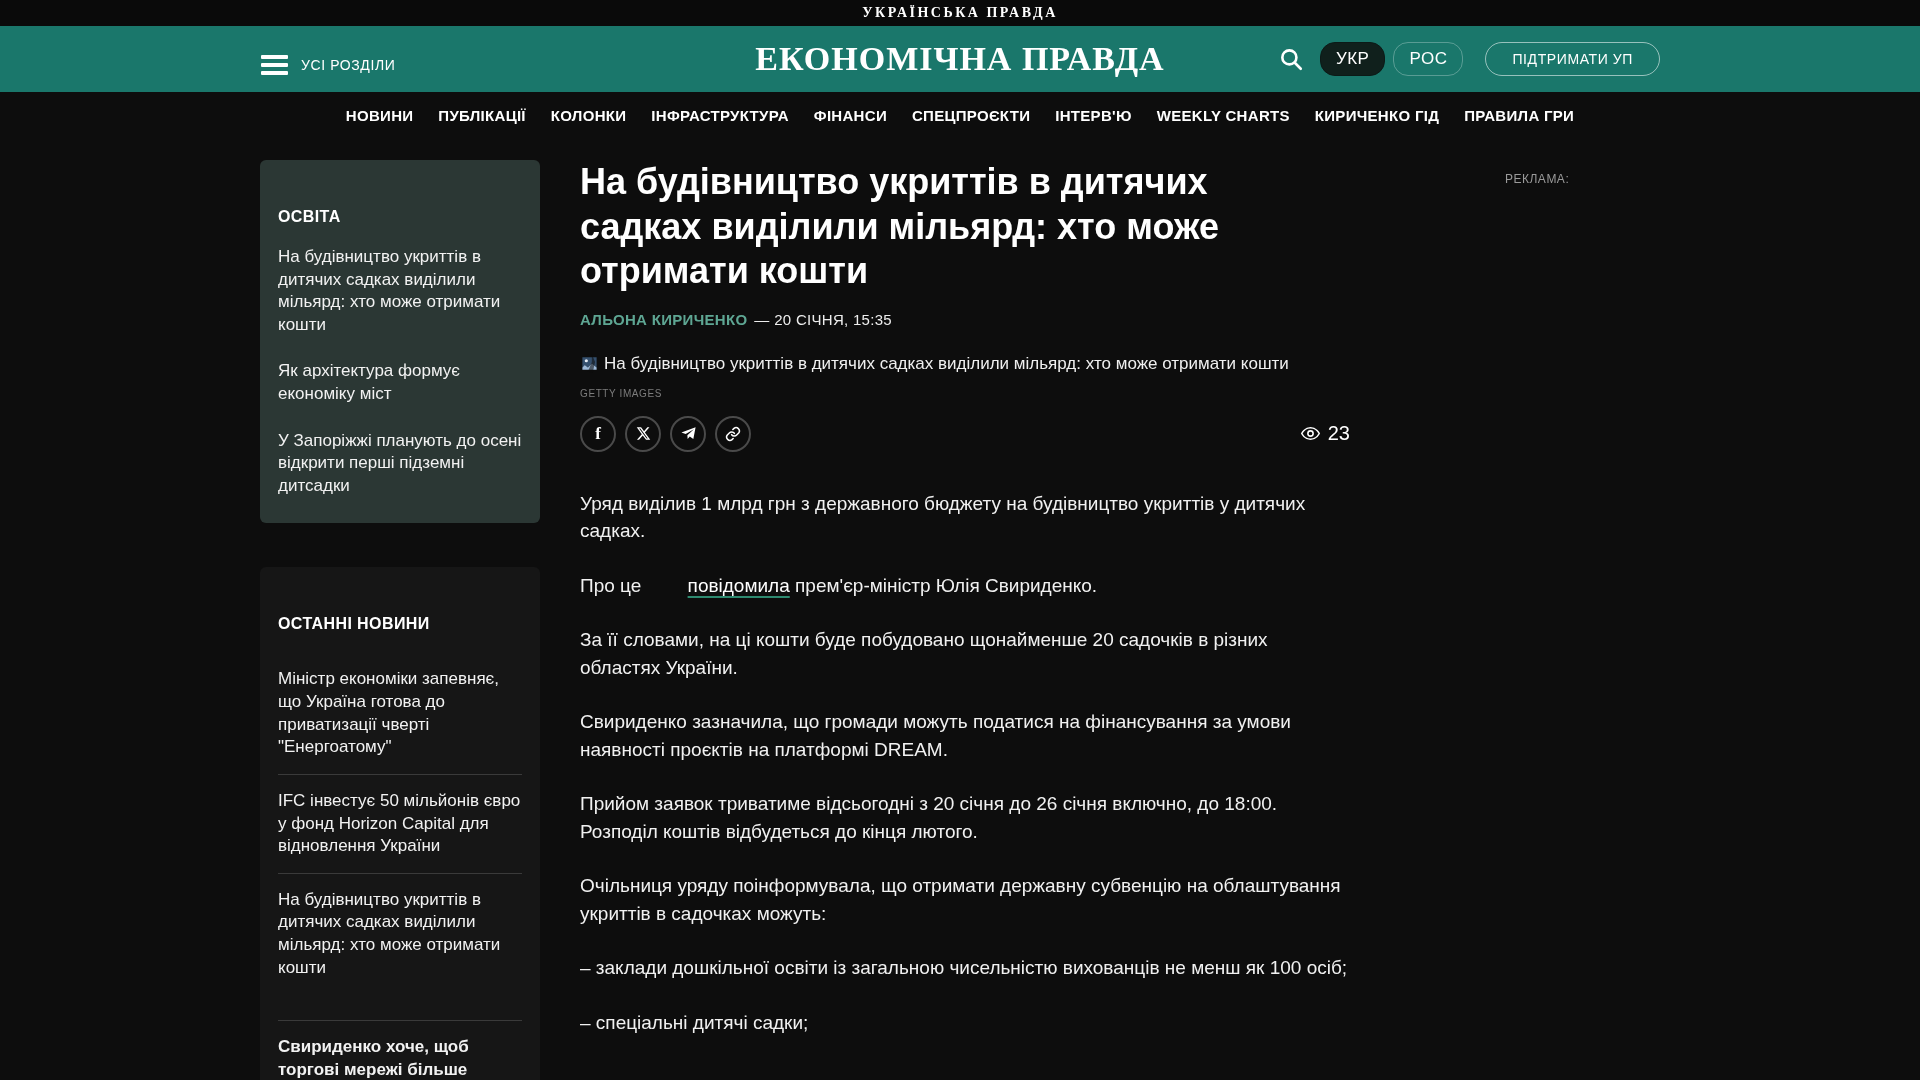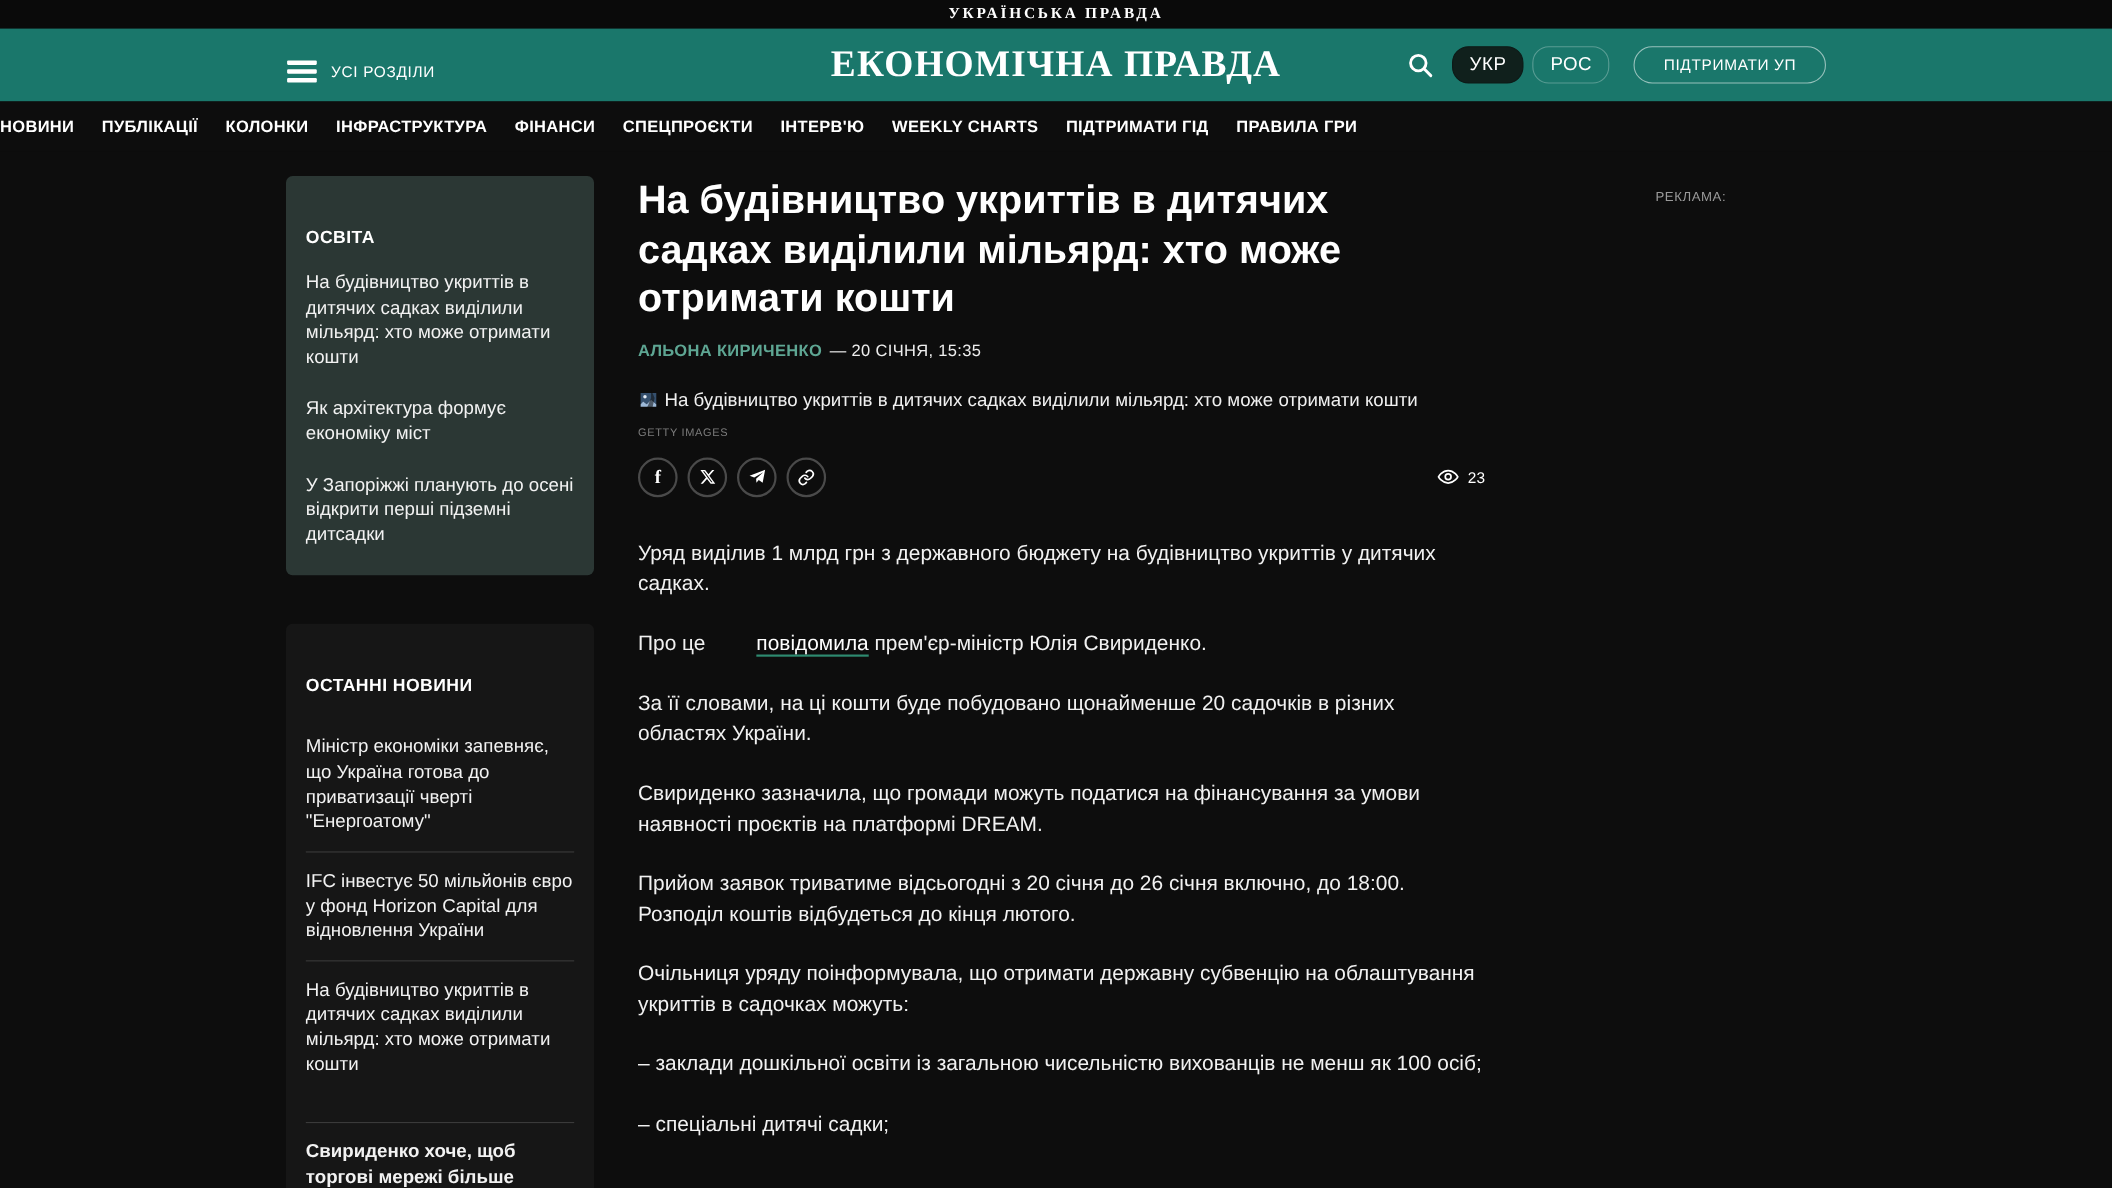--- a/index.html
+++ b/index.html
@@ -24,21 +24,21 @@
   .search-btn { width:30px; height:30px; display:flex; align-items:center; justify-content:center; cursor:pointer; }
   .lang-group { display:flex; align-items:center; gap:8px; }
   .lang-pill { font-size:17px; letter-spacing:0.5px; color:#ffffff; padding:6px 15px; border-radius:15px; cursor:pointer; }
   .lang-pill.active { background:#10201c; border:1px solid #0c1a17; }
   .lang-pill.inactive { background:transparent; border:1px solid rgba(255,255,255,0.28); }
   .support-btn { margin-left:8px; font-size:14px; letter-spacing:0.6px; color:#ffffff;
     border:1px solid rgba(255,255,255,0.55); border-radius:17px; padding:8px 26px;
     background:transparent; cursor:pointer; white-space:nowrap; }
 
   
-  .navbar { height:46px; background:#0d0d0d; display:flex; align-items:center; justify-content:flex-start; gap:25px; }
+  .navbar { height:46px; background:#0d0d0d; display:flex; align-items:center; justify-content:center; gap:25px; }
   .nav-item { color:#ffffff; font-size:15px; font-weight:700; letter-spacing:0.3px;
     white-space:nowrap; cursor:pointer; }
 
   
   .content { width:1400px; margin:22px auto 0; display:flex; align-items:flex-start; }
 
   .sidebar { width:280px; flex-shrink:0; }
   .side-box { border-radius:6px; padding:24px 18px; }
   .box-education { background:#2b3734; }
   .box-latest { background:#161616; margin-top:44px; }
@@ -58,21 +58,21 @@
   .byline .author { color:#5ea693; font-weight:700; letter-spacing:0.3px; cursor:pointer; }
   .byline .date { color:#ededed; letter-spacing:0.3px; }
   .image-alt-row { margin-top:25px; display:flex; align-items:flex-start; gap:5px; }
   .image-alt-row svg { flex-shrink:0; margin-top:1px; }
   .image-alt-text { color:#f0f0f0; font-size:17px; line-height:1.3; }
   .image-credit { margin-top:13px; color:#7c7c7c; font-size:10px; letter-spacing:0.6px; }
   .share-row { margin-top:17px; display:flex; align-items:center; }
   .share-btn { width:36px; height:36px; border-radius:50%; border:2px solid #4a4a4a;
     display:flex; align-items:center; justify-content:center; margin-right:9px; cursor:pointer; background:transparent; }
   .share-btn .glyph { color:#ffffff; font-weight:700; font-size:17px; line-height:1; }
-  .views { margin-left:auto; display:flex; align-items:center; gap:7px; color:#ffffff; font-size:14px; }
+  .views { margin-left:auto; display:flex; align-items:center; gap:7px; color:#ffffff; font-size:20px; }
   .article-body { margin-top:38px; }
   .article-body p { color:#f1f1f1; font-size:19px; line-height:27.5px; margin-bottom:27px; max-width:770px; }
   .inline-link { color:#ffffff; text-decoration:underline; text-decoration-thickness:2px;
     text-decoration-color:#2e8a70; text-underline-offset:4px; cursor:pointer;margin-left:41px; }
 
   .right-rail { margin-left:auto; width:155px; padding-top:12px; }
   .ad-label { color:#9a9a9a; font-size:12px; letter-spacing:0.5px; }
 </style>
 </head>
 <body>
@@ -108,21 +108,21 @@
 
 <div class="navbar">
   <div class="nav-item">НОВИНИ</div>
   <div class="nav-item">ПУБЛІКАЦІЇ</div>
   <div class="nav-item">КОЛОНКИ</div>
   <div class="nav-item">ІНФРАСТРУКТУРА</div>
   <div class="nav-item">ФІНАНСИ</div>
   <div class="nav-item">СПЕЦПРОЄКТИ</div>
   <div class="nav-item">ІНТЕРВ'Ю</div>
   <div class="nav-item">WEEKLY CHARTS</div>
-  <div class="nav-item">ПІДТРИМАТИ ГІД</div>
+  <div class="nav-item">КИРИЧЕНКО ГІД</div>
   <div class="nav-item">ПРАВИЛА ГРИ</div>
 </div>
 
 <div class="content">
 
   <div class="sidebar">
     <div class="side-box box-education">
       <div class="box-title">ОСВІТА</div>
       <div class="side-item">На будівництво укриттів в дитячих садках виділили мільярд: хто може отримати кошти</div>
       <div class="side-item">Як архітектура формує економіку міст</div>

